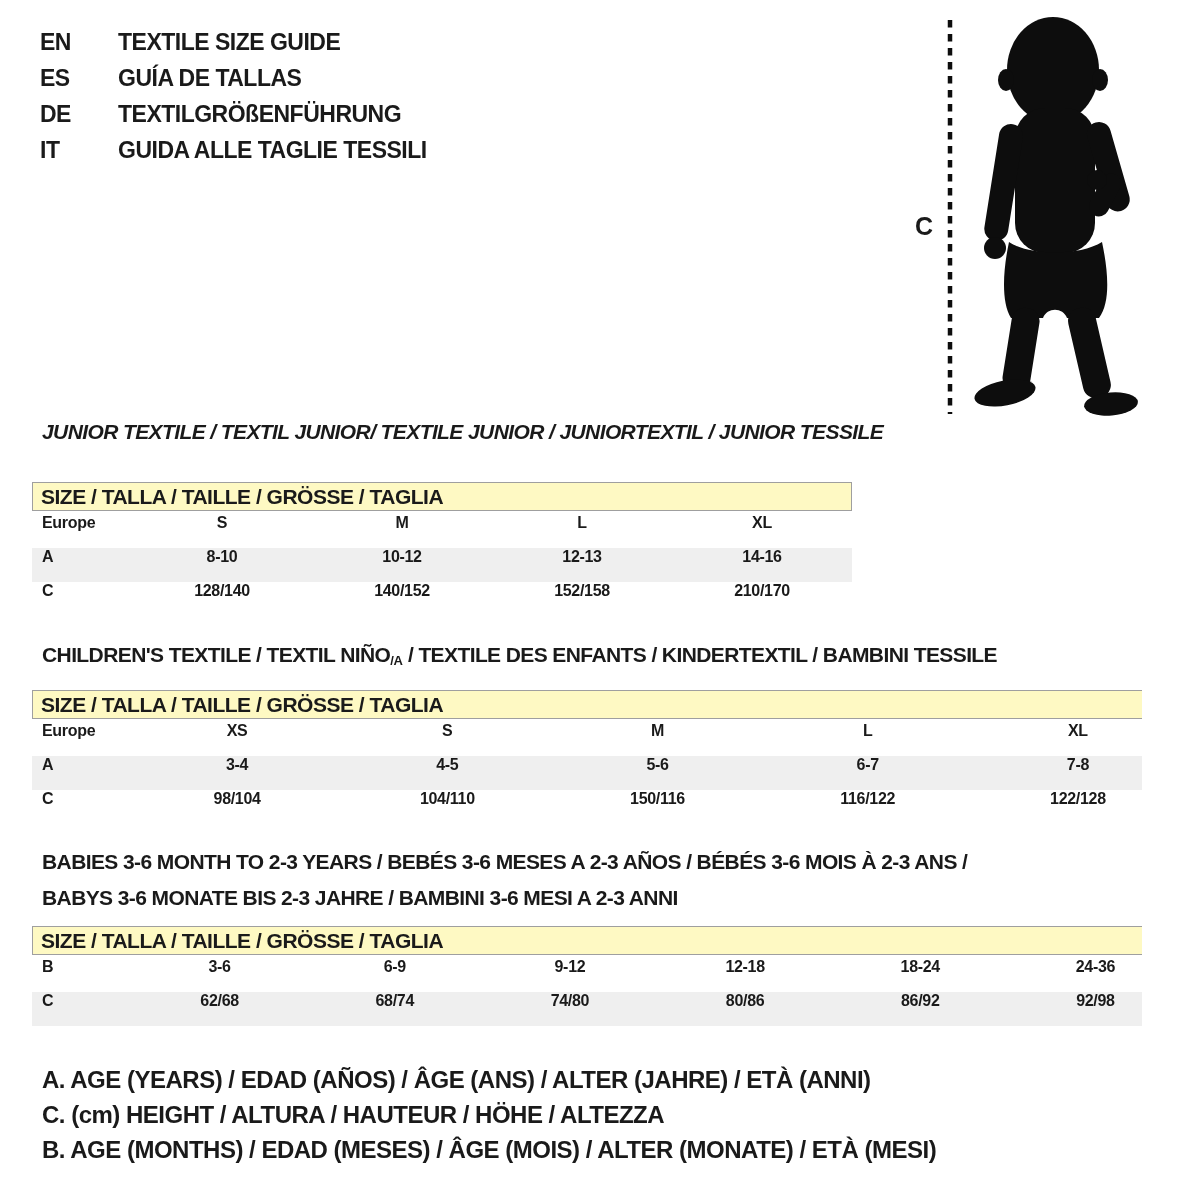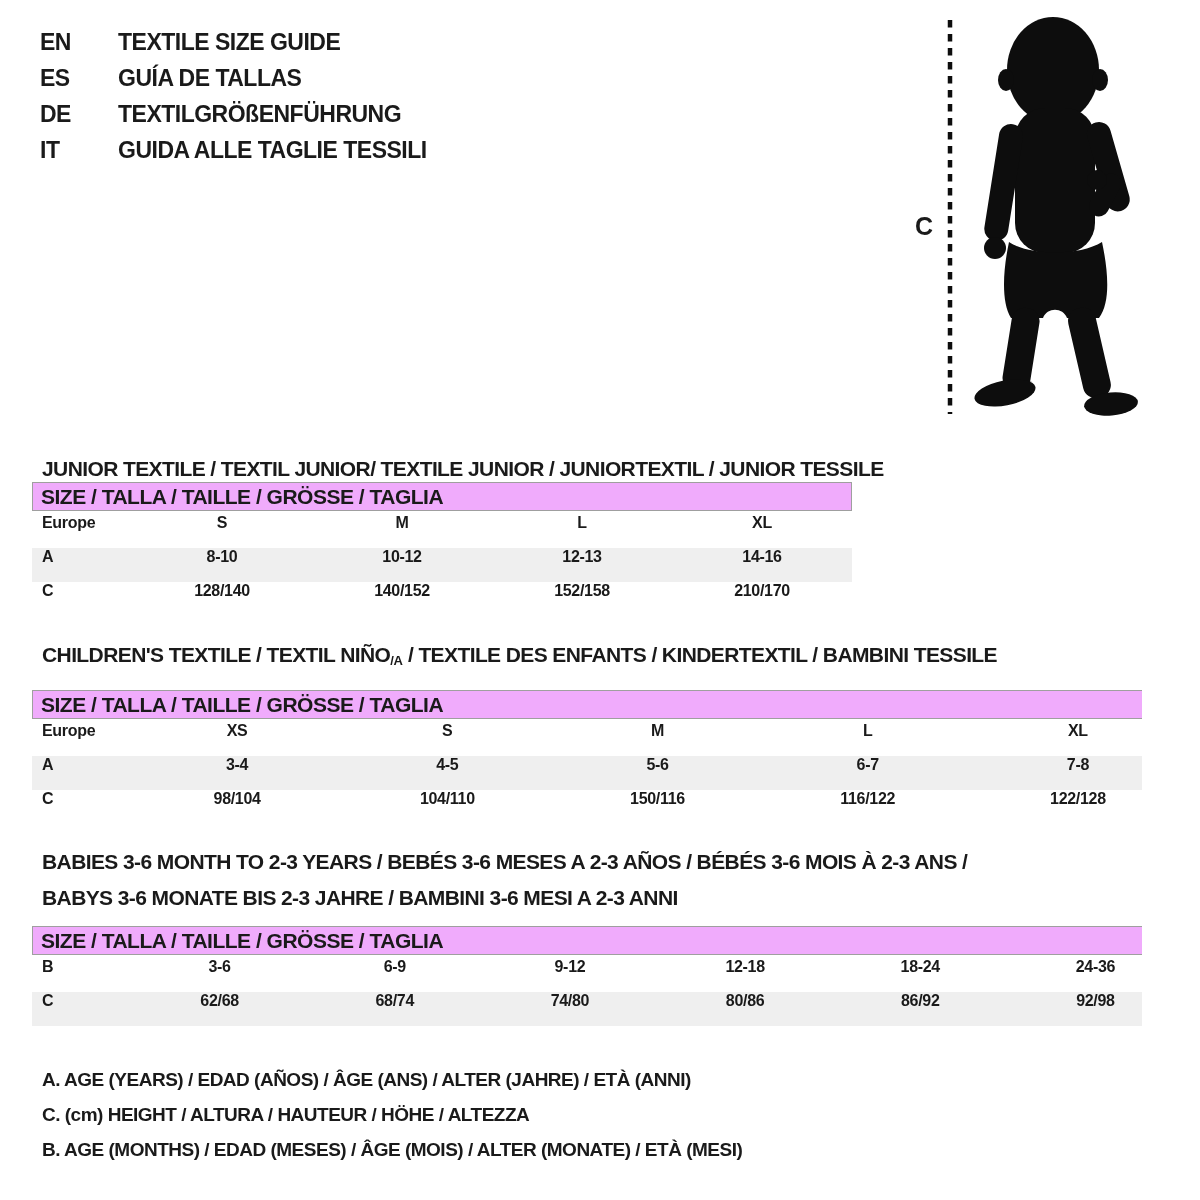--- a/index.html
+++ b/index.html
@@ -17,30 +17,30 @@
   .fig-c{position:absolute;left:12px;top:200px;font-size:25px;}
 
   
   .sec-title{font-size:21px;letter-spacing:-0.6px;white-space:nowrap;line-height:26px;}
   .sub{font-size:13px;vertical-align:-3px;letter-spacing:-0.3px;}
 
   
   .stable{left:32px;}
   .w-junior{width:820px;}
   .w-wide{width:1151px;}
-  .thead{height:29px;line-height:27px;background:#f0abfc;border:1px solid #9f9f9f;
+  .thead{height:29px;line-height:27px;background:#fef9c3;border:1px solid #9f9f9f;
          box-sizing:border-box;padding-left:8px;font-size:21px;letter-spacing:-0.5px;
          margin-bottom:3px;white-space:nowrap;overflow:hidden;}
   .trow{display:flex;height:34px;align-items:flex-start;font-size:16px;letter-spacing:-0.3px;}
   .trow.alt{background:#efefef;}
   .tlabel{width:100px;flex:0 0 100px;padding-left:10px;box-sizing:border-box;}
   .tcell{flex:1;text-align:center;}
 
   
-  .legend{left:42px;top:1062px;font-size:19px;letter-spacing:-0.5px;}
+  .legend{left:42px;top:1062px;font-size:24px;letter-spacing:-0.5px;}
   .legend-line{height:35px;line-height:35px;white-space:nowrap;}
 </style>
 </head>
 <body>
 
 <div class="canvas">
 
   <div class="abs lang">
     <div class="lang-row">
       <span class="lang-code">EN</span>
@@ -76,21 +76,21 @@
         <circle cx="132" cy="168" r="10"></circle>
         <path d="M44 230 C38 258 36 290 46 306 L78 306 C82 295 98 295 102 306 L134 306 C146 290 143 258 137 230 C115 244 64 244 44 230 Z"></path>
         <rect x="48" y="296" width="28" height="84" rx="13" transform="rotate(9 62 300)"></rect>
         <rect x="101" y="296" width="28" height="92" rx="13" transform="rotate(-13 115 300)"></rect>
         <ellipse cx="40" cy="381" rx="31" ry="12.5" transform="rotate(-11 40 381)"></ellipse>
         <ellipse cx="146" cy="392" rx="27" ry="11.5" transform="rotate(-5 146 392)"></ellipse>
       </g>
     </svg>
   </div>
 
-  <div class="abs sec-title" style="left:42px;top:456px;">JUNIOR TEXTILE / TEXTIL JUNIOR/ TEXTILE JUNIOR / JUNIORTEXTIL / JUNIOR TESSILE</div>
+  <div class="abs sec-title" style="left:42px;top:419px;font-style:italic;">JUNIOR TEXTILE / TEXTIL JUNIOR/ TEXTILE JUNIOR / JUNIORTEXTIL / JUNIOR TESSILE</div>
   <div class="abs stable w-junior" style="top:482px;">
     <div class="thead">SIZE / TALLA / TAILLE / GRÖSSE / TAGLIA</div>
     <div class="trow">
       <span class="tlabel">Europe</span>
       <span class="tcell">S</span>
       <span class="tcell">M</span>
       <span class="tcell">L</span>
       <span class="tcell">XL</span>
     </div>
     <div class="trow alt">

